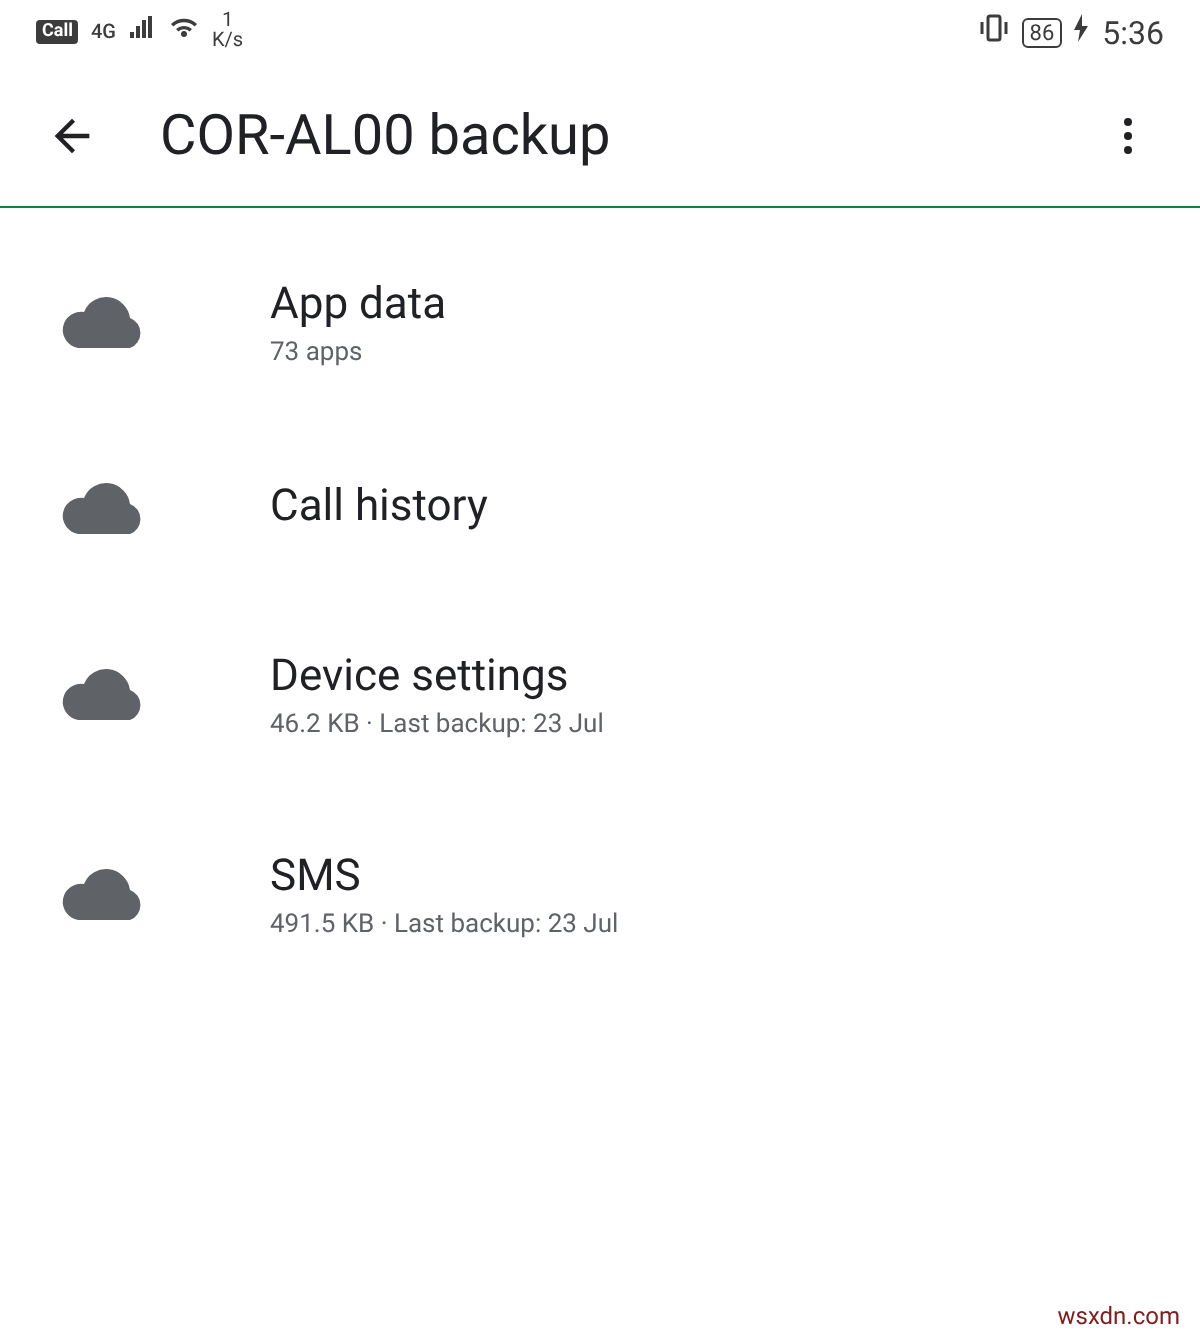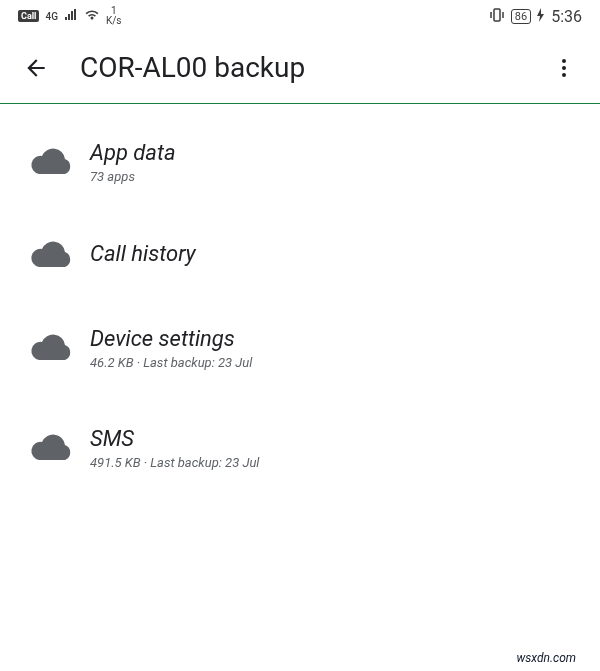--- a/index.html
+++ b/index.html
@@ -83,23 +83,22 @@
       height: 28px;
       cursor: pointer;
     }
     .list {
       padding-top: 8px;
     }
     .list-item {
       display: flex;
       align-items: center;
       padding: 28px 30px;
-      gap: 16px;
+      gap: 61px;
       cursor: pointer;
-      font-style: italic;
     }
     .cloud-icon {
       width: 44px;
       height: 30px;
       flex-shrink: 0;
     }
     .item-text {
       flex: 1;
     }
     .item-title {
@@ -108,24 +107,23 @@
       color: #202124;
       margin-bottom: 4px;
     }
     .item-subtitle {
       font-size: 13px;
       color: #5f6368;
     }
     .watermark {
       position: absolute;
       bottom: 6px;
-      right: 24px;
+      right: 10px;
       font-size: 12px;
-      color: #0f172a;
-      font-style: italic;
+      color: #7f1d1d;
     }
   </style>
 </head>
 <body>
 
 <div class="status-bar">
   <div class="status-left">
     <span class="volte-badge">Call</span>
     <span style="font-size:10px;font-weight:500;">4G</span>
     <span>

